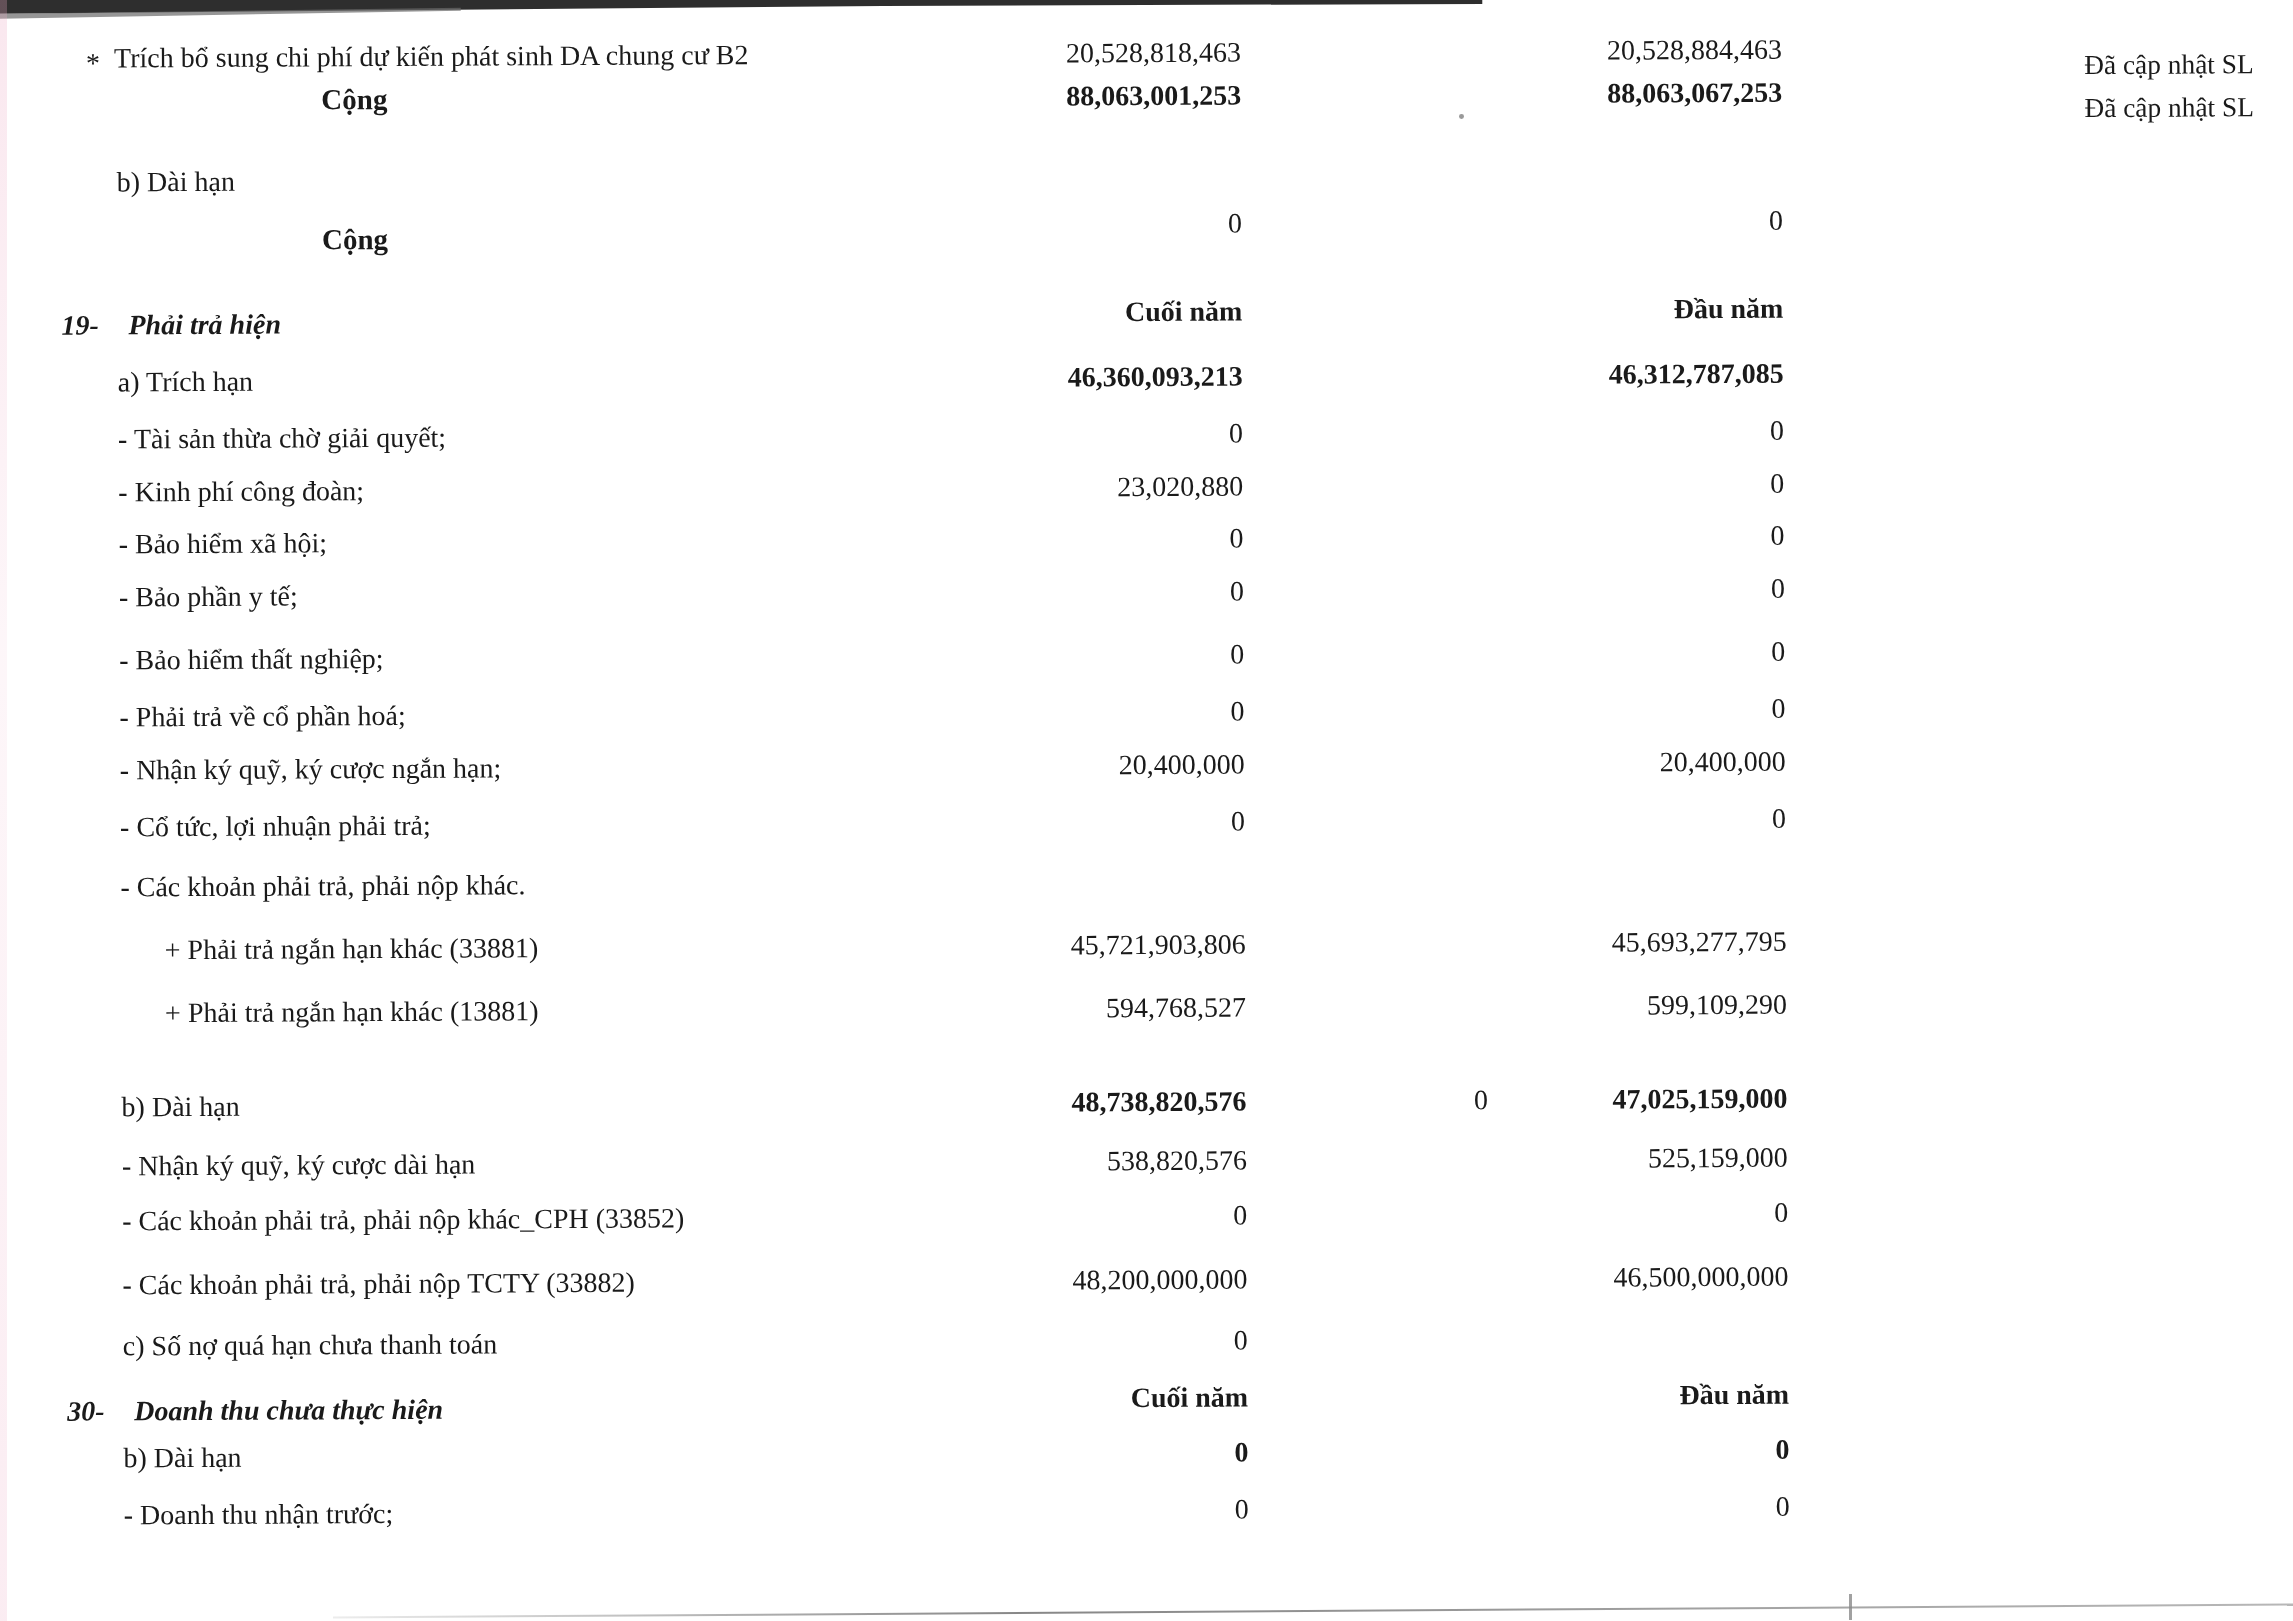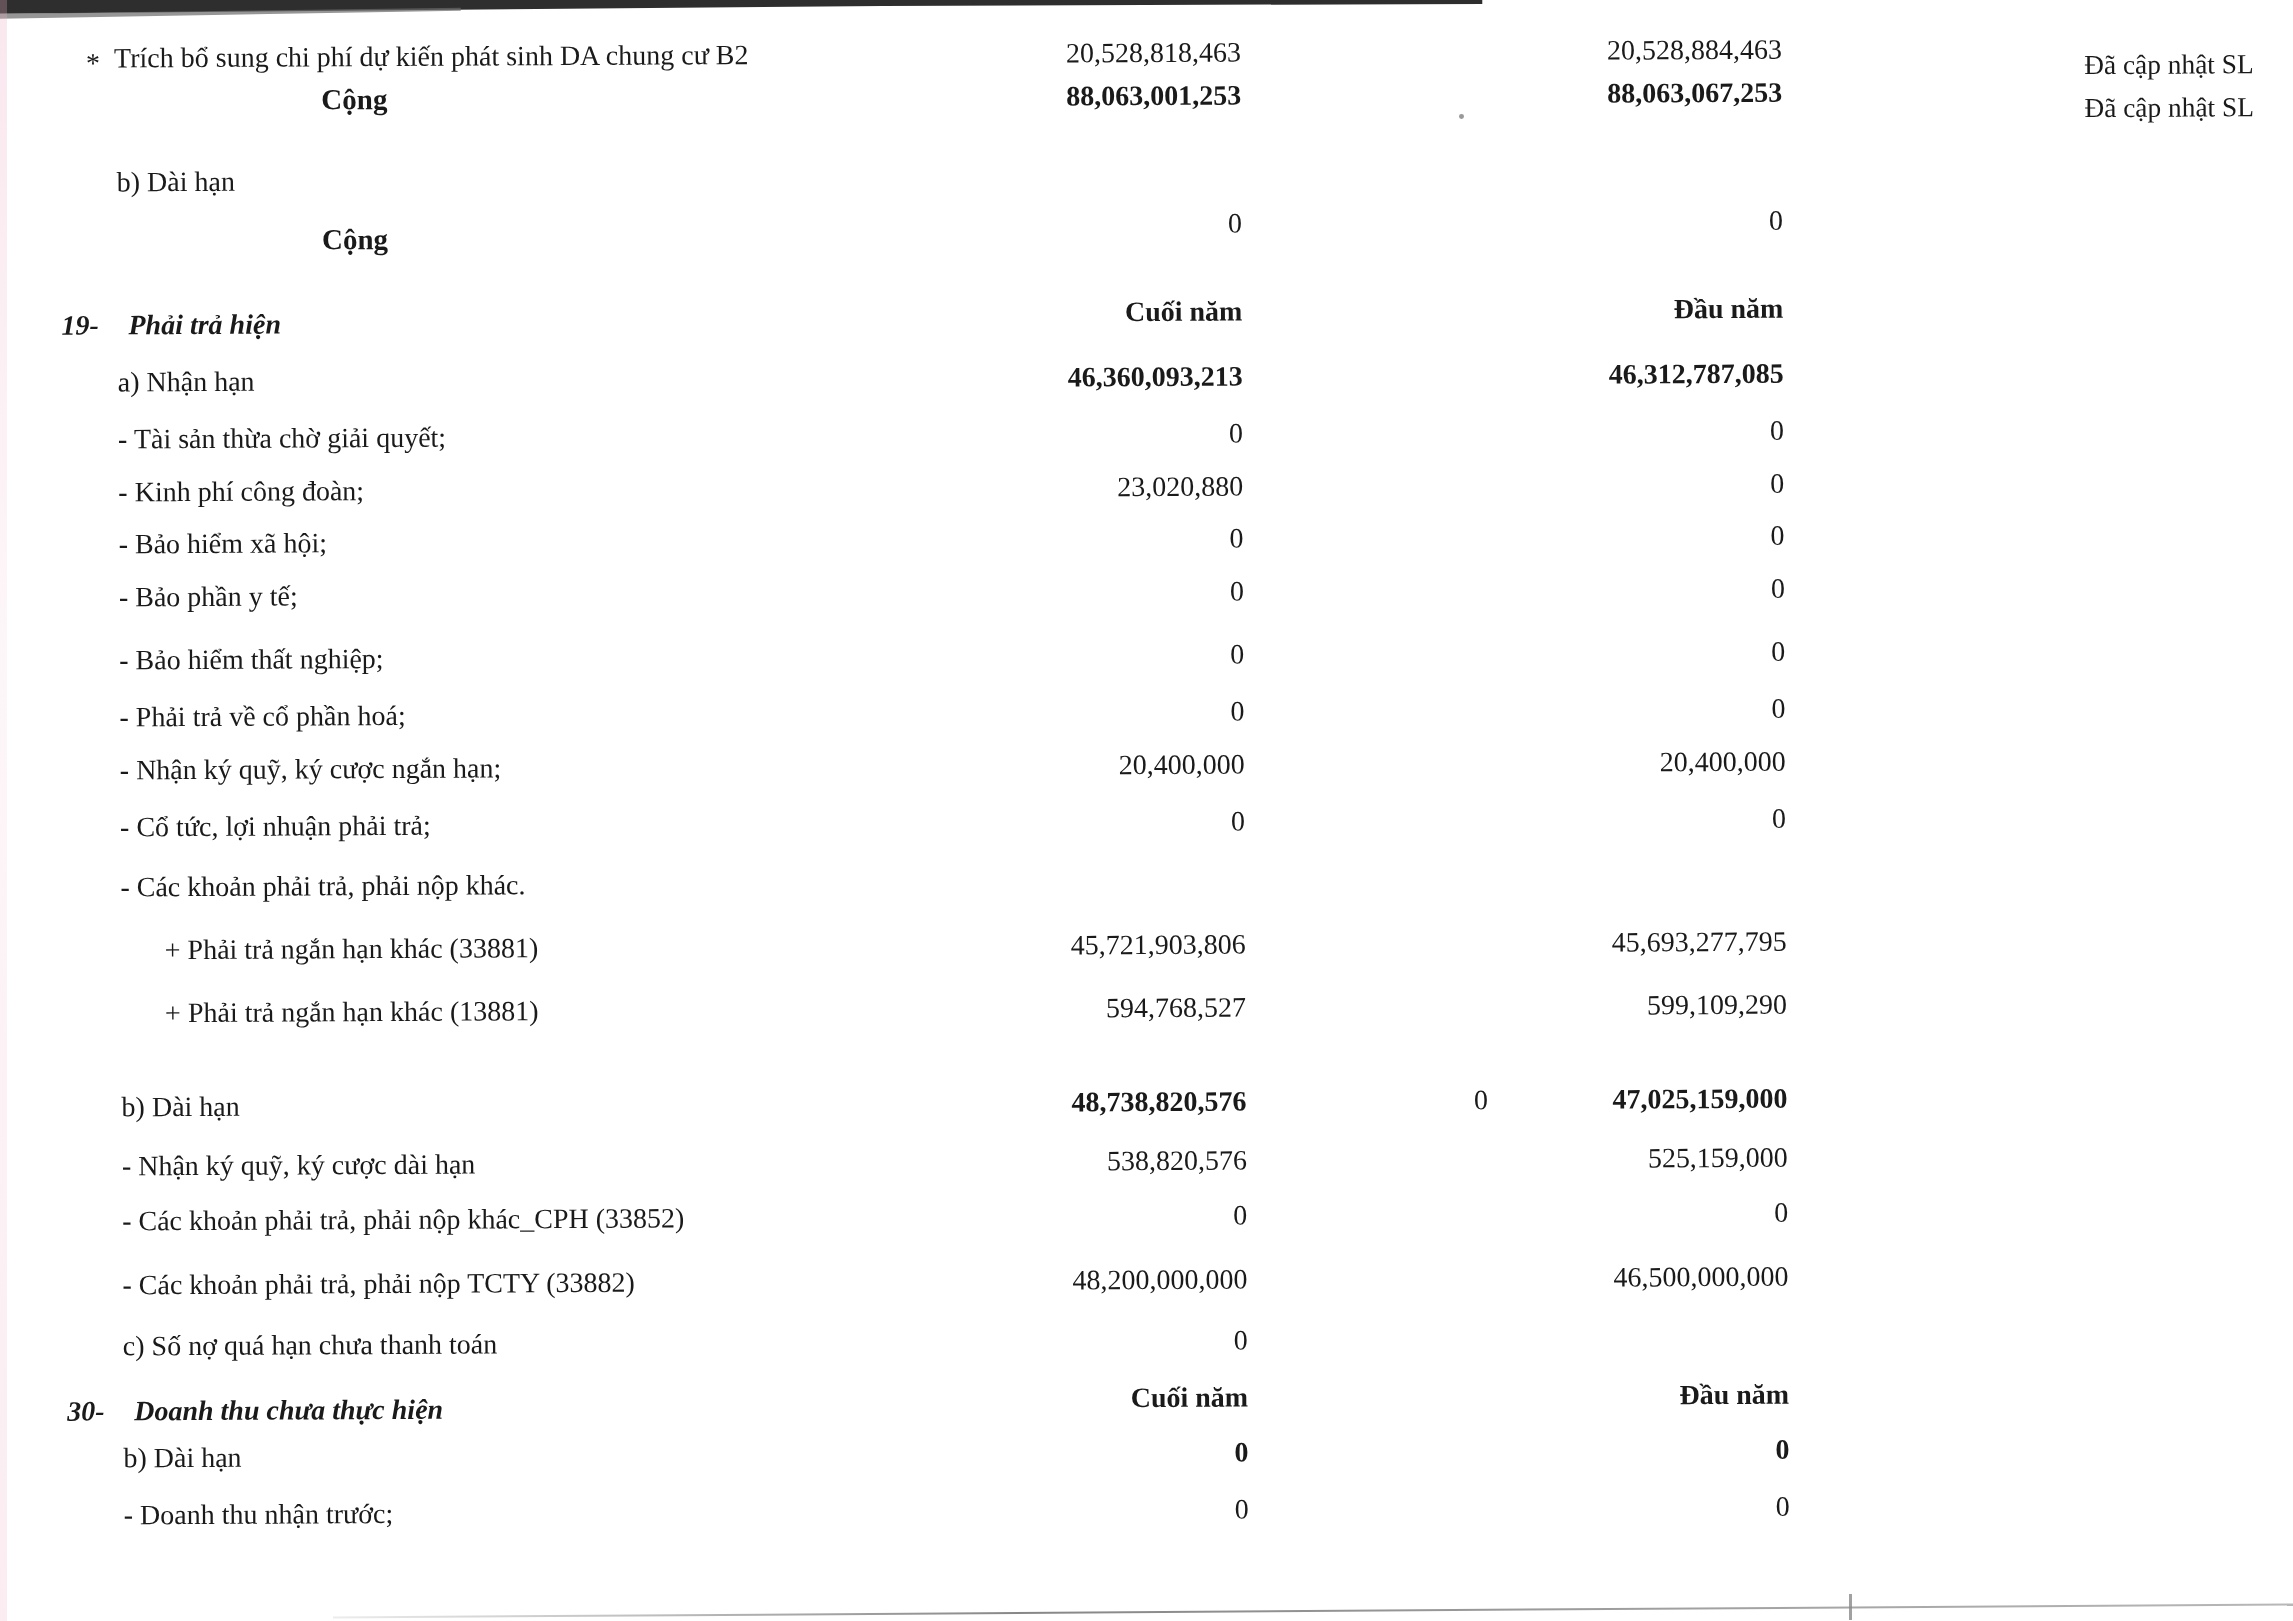--- a/index.html
+++ b/index.html
@@ -106,21 +106,21 @@
     </div>
 
     <div class="row" style="top:302px">
       <span class="num-sec">19-</span>
       <span class="lbl section">Phải trả hiện</span>
       <span class="c1 hdr">Cuối năm</span>
       <span class="c2 hdr">Đầu năm</span>
     </div>
 
     <div class="row" style="top:359px">
-      <span class="lbl">a) Nhận hạn</span>
+      <span class="lbl">a) Trích hạn</span>
       <span class="c1 bold">46,360,093,213</span>
       <span class="c2 bold">46,312,787,085</span>
     </div>
 
     <div class="row" style="top:416px">
       <span class="lbl">- Tài sản thừa chờ giải quyết;</span>
       <span class="c1">0</span>
       <span class="c2">0</span>
     </div>
 

